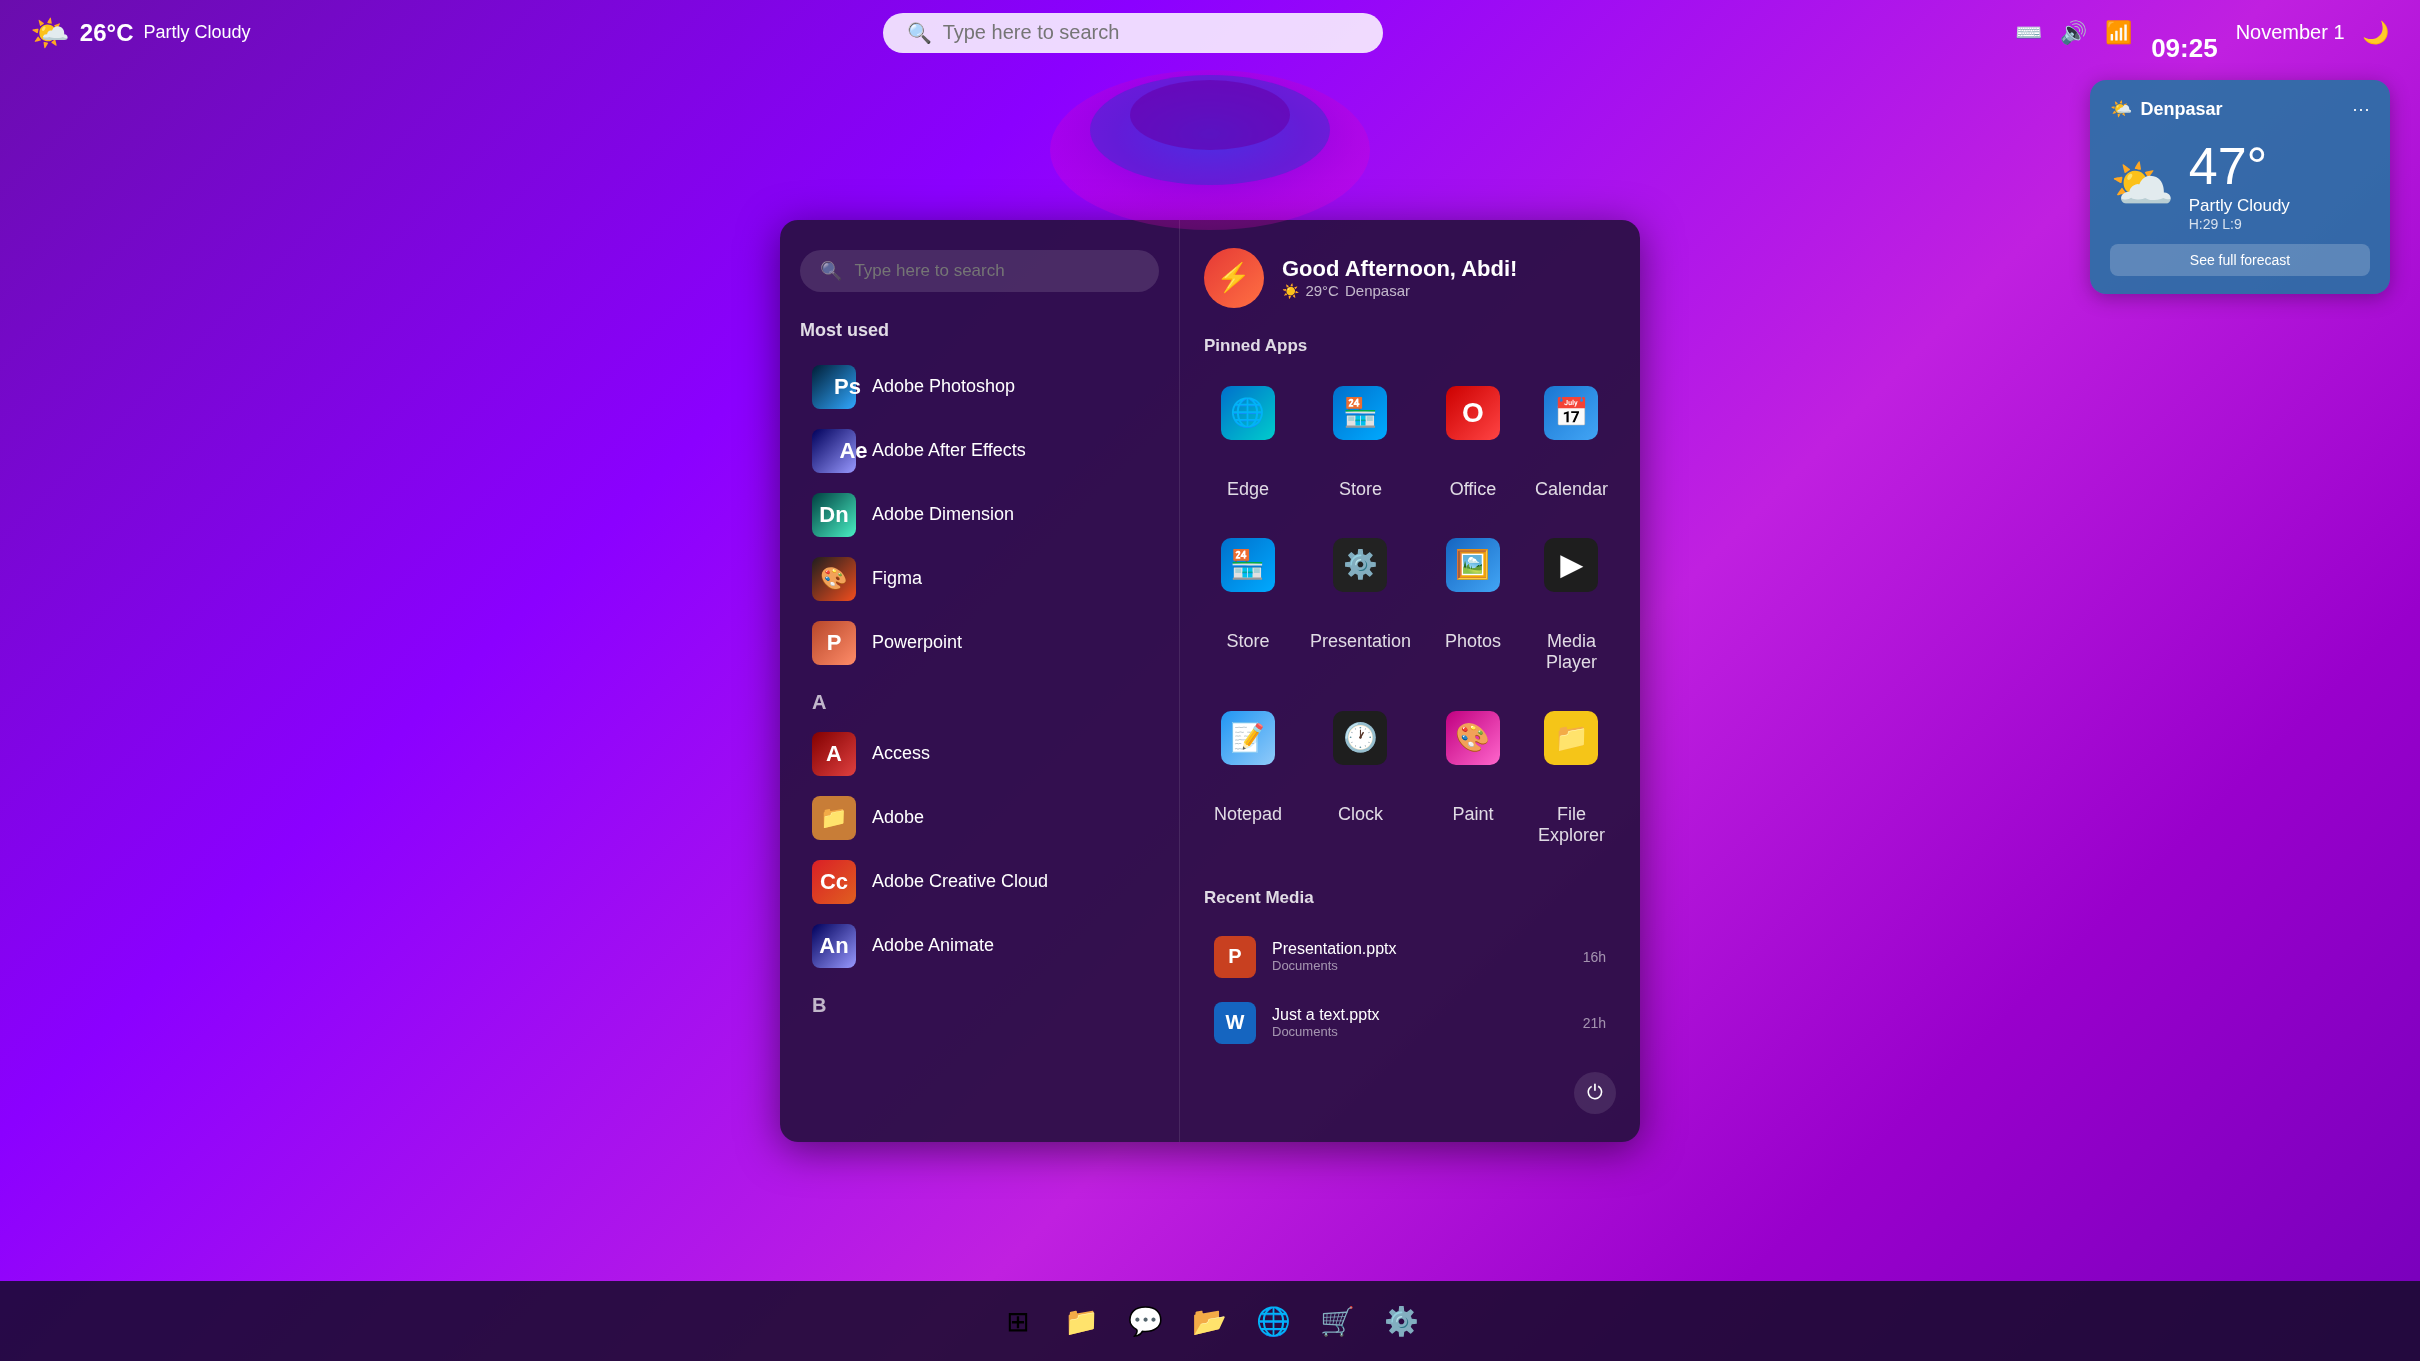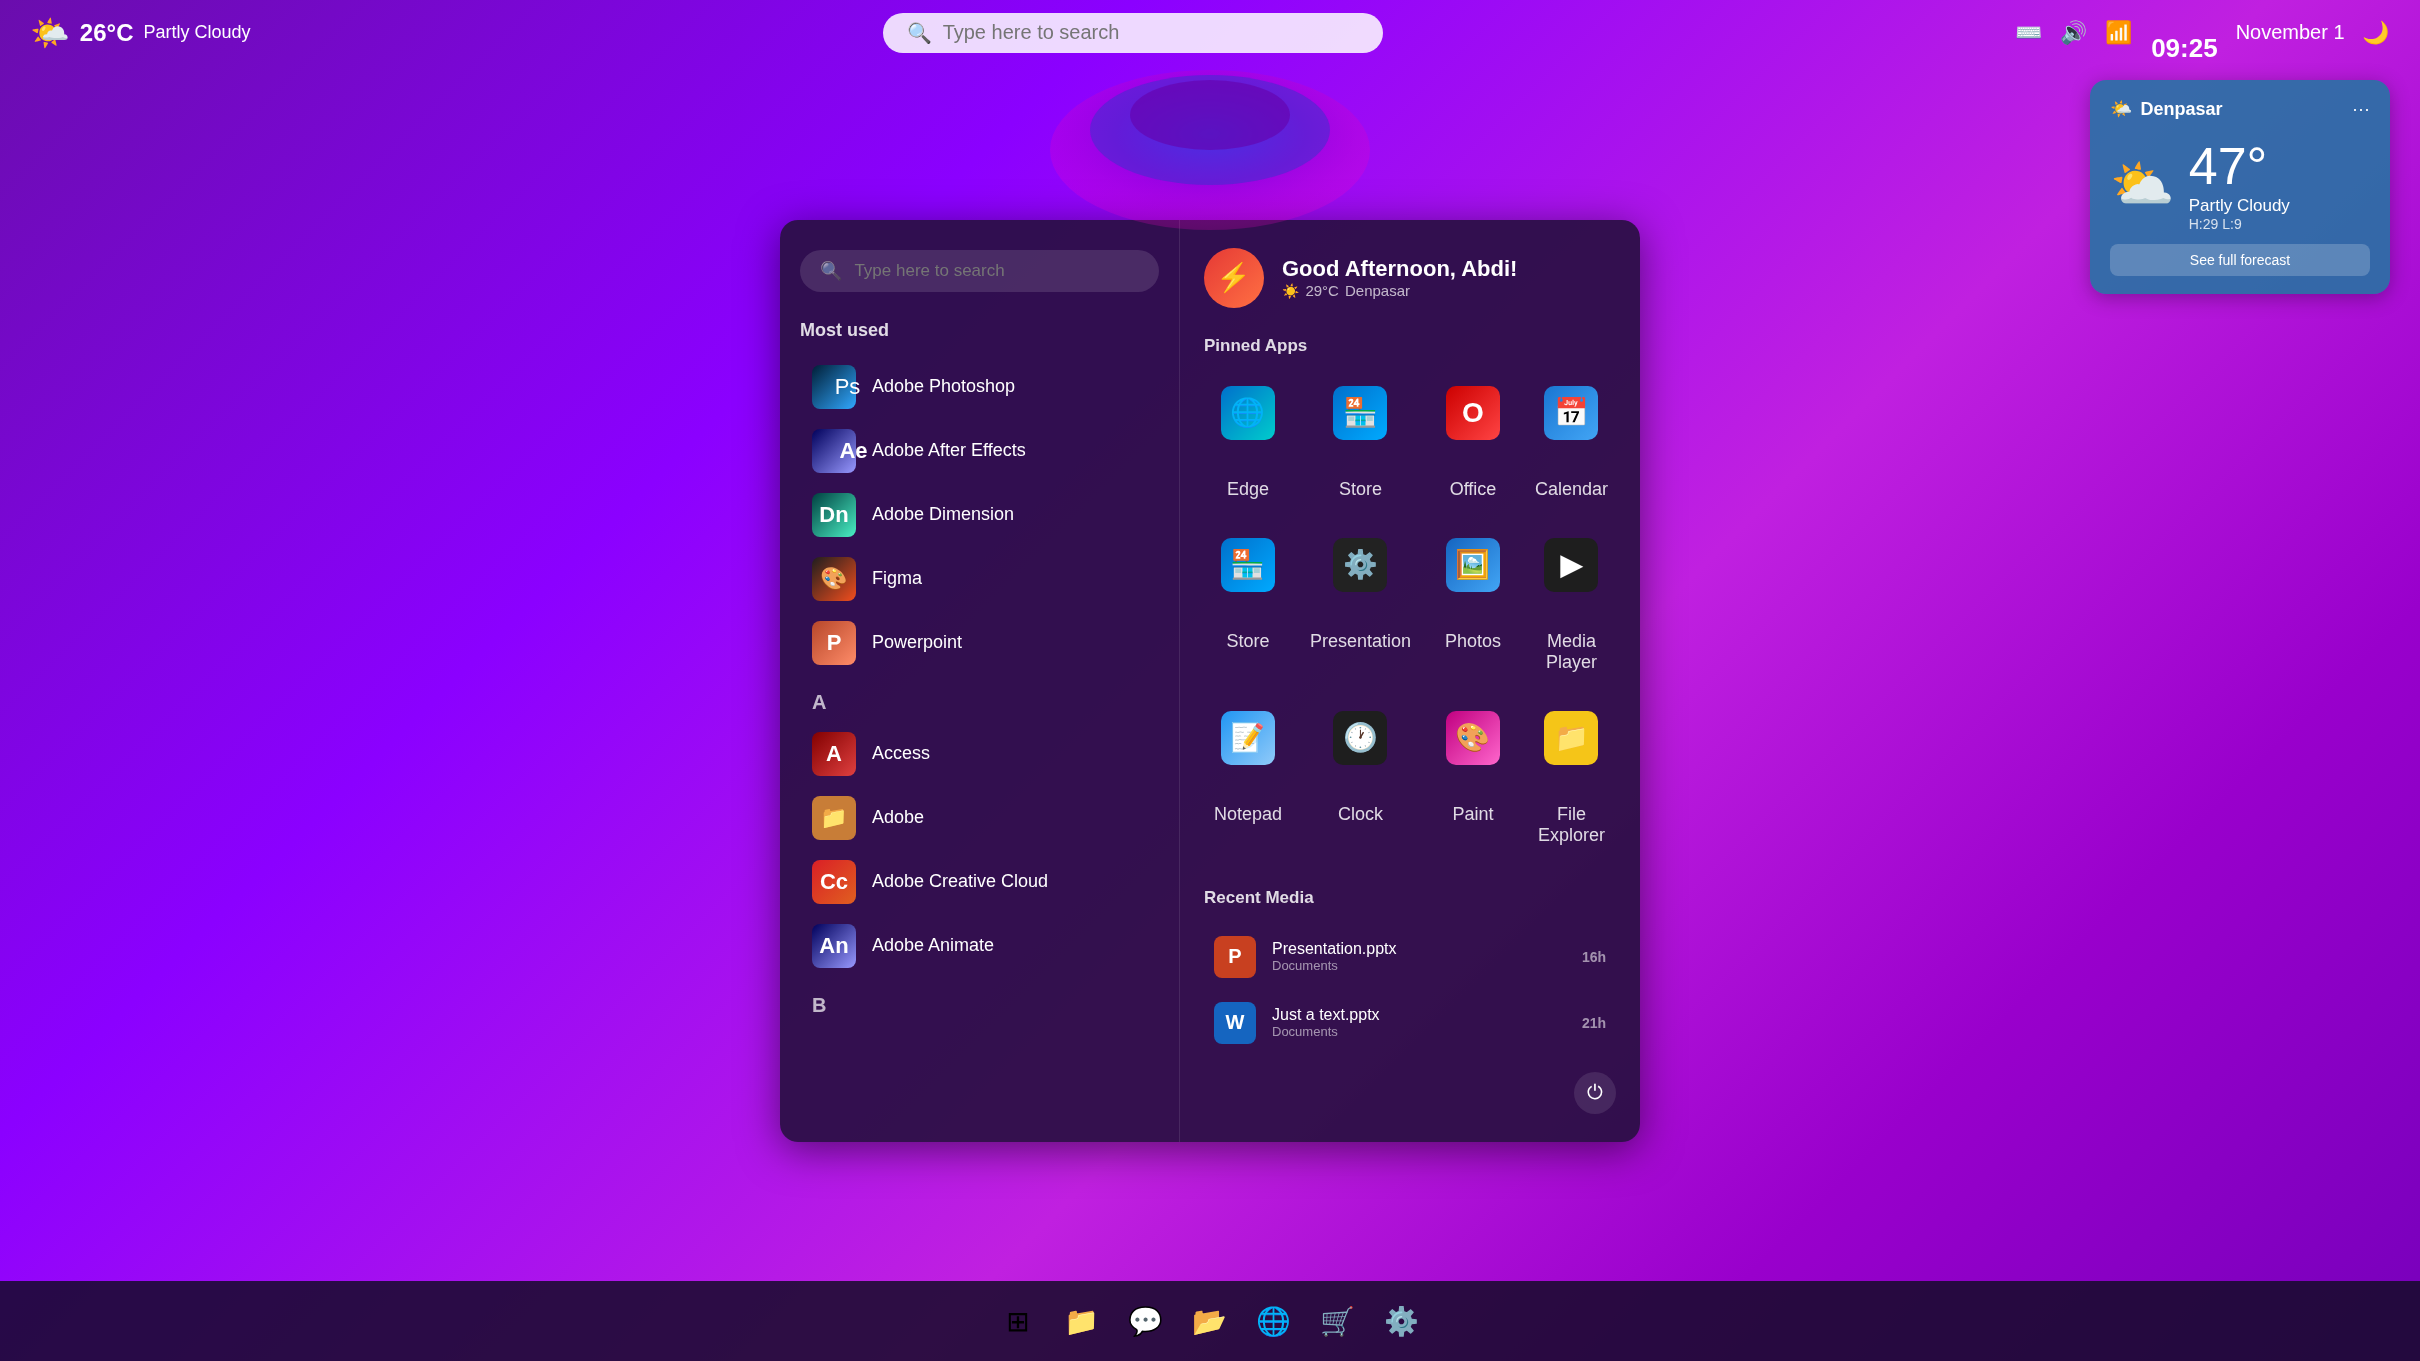--- a/index.html
+++ b/index.html
@@ -235,21 +235,21 @@
       height: 42px;
       border-radius: 8px;
       display: flex;
       align-items: center;
       justify-content: center;
       font-size: 24px;
     }
     .recent-item-info { flex: 1; }
     .recent-item-name { font-size: 16px; color: white; font-weight: 500; }
     .recent-item-loc { font-size: 13px; color: rgba(255,255,255,0.55); }
-    .recent-item-time { font-size: 14px; color: rgba(255,255,255,0.55); font-weight: bold; }
+    .recent-item-time { font-size: 14px; color: rgba(255,255,255,0.55); }
 
     
     .power-btn {
       display: flex;
       justify-content: flex-end;
       margin-top: 16px;
     }
     .power-btn button {
       background: rgba(255,255,255,0.1);
       border: none;
@@ -395,21 +395,21 @@
   <div class="start-left">
     <div class="start-search">
       <span style="color:rgba(255,255,255,0.6);font-size:18px;">🔍</span>
       <input type="text" style="background: transparent; border: none; outline: none; color: rgba(255, 255, 255, 0.7); font-size: 17px; width: 100%;" placeholder="Type here to search">
     </div>
 
     <div class="section-label">Most used</div>
 
     <div id="most-used-list">
         <div class="app-item">
-    <div class="app-icon-circle ic-ps" style="font-weight:normal;color:white;padding-left:27px;">Ps</div>
+    <div class="app-icon-circle ic-ps" style="font-weight:bold;color:white;padding-left:27px;">Ps</div>
     <span>Adobe Photoshop</span>
   </div>
         <div class="app-item">
     <div class="app-icon-circle ic-ae" style="font-weight:bold;color:white;padding-left:39px;">Ae</div>
     <span>Adobe After Effects</span>
   </div>
         <div class="app-item">
     <div class="app-icon-circle ic-dn" style="font-weight:bold;color:white;">Dn</div>
     <span>Adobe Dimension</span>
   </div>

